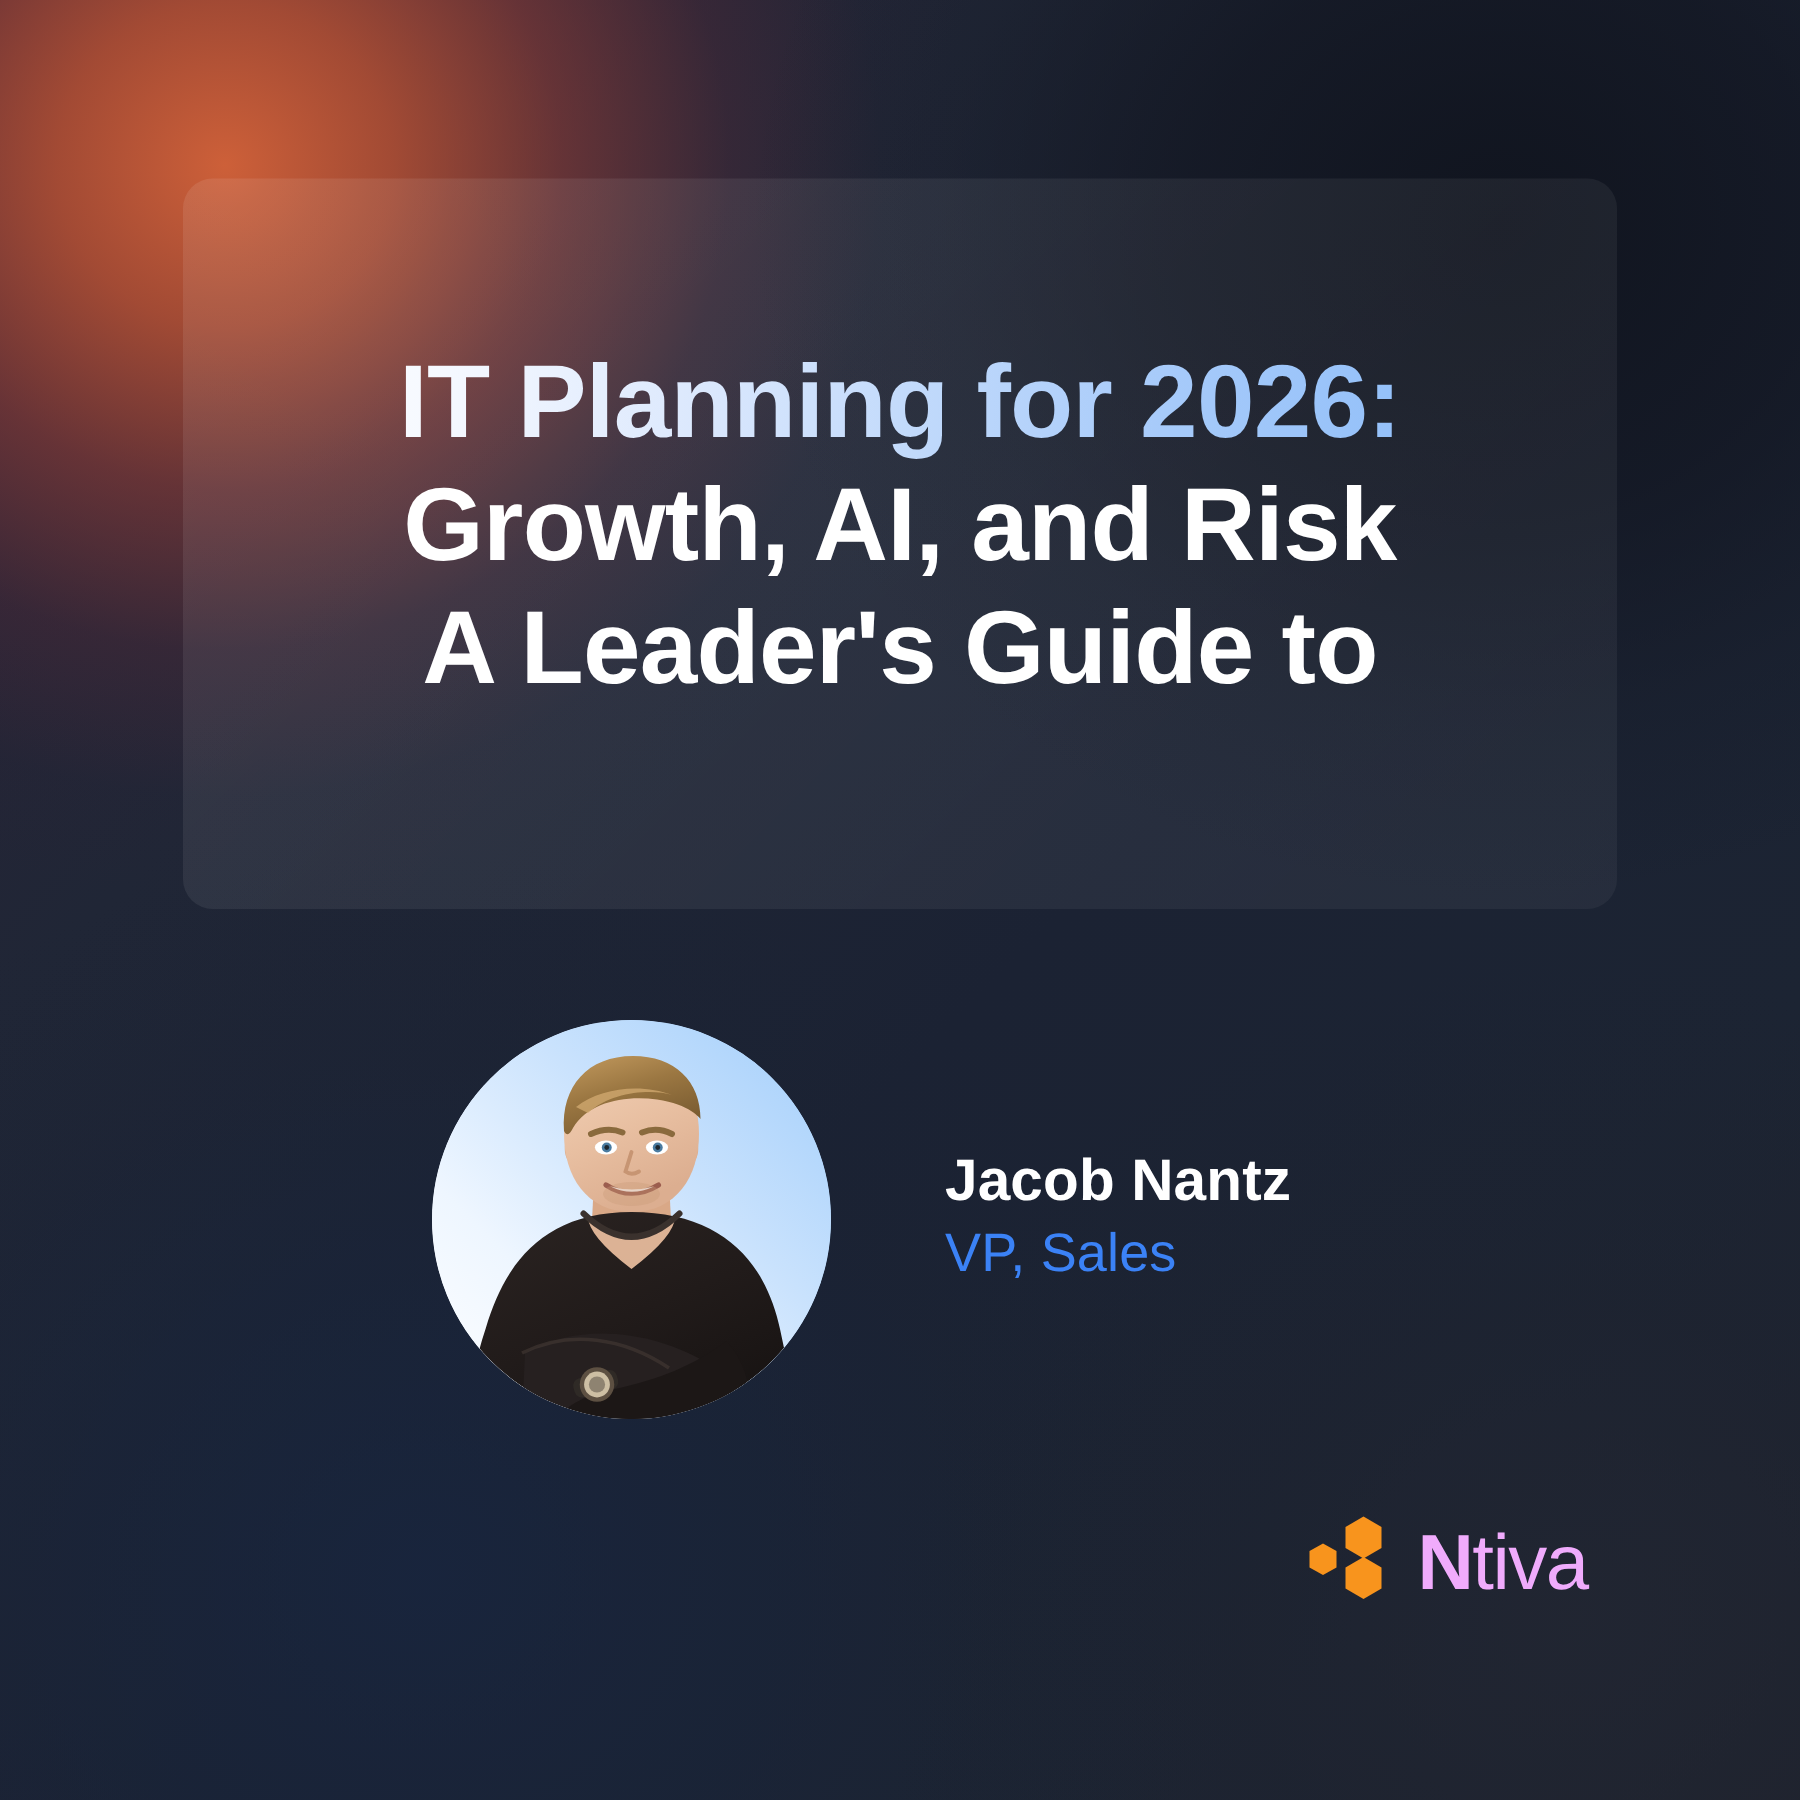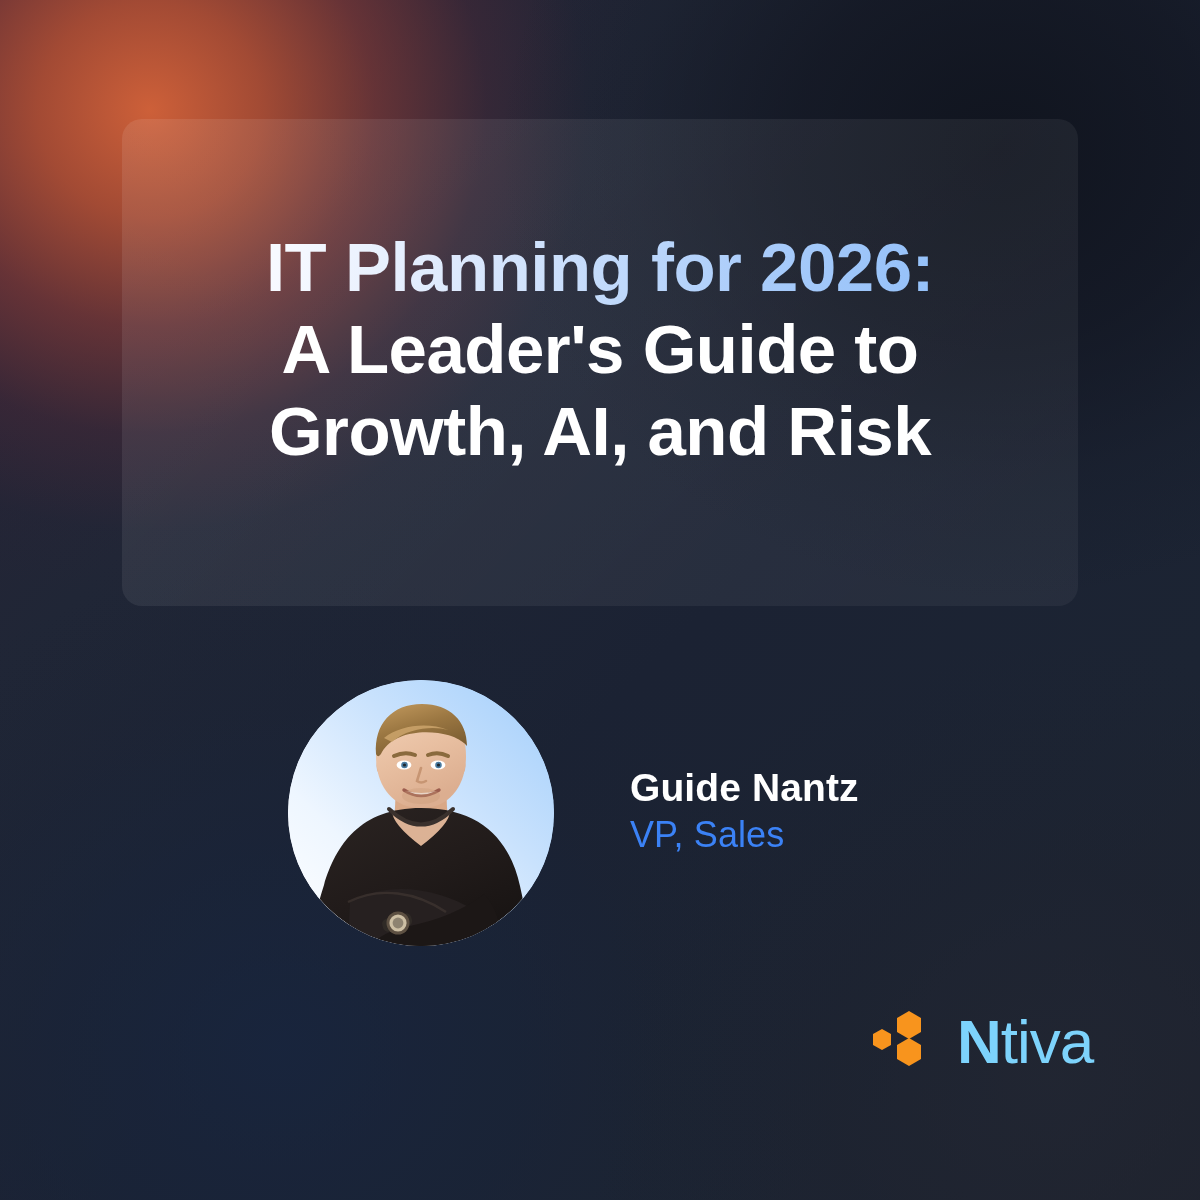--- a/index.html
+++ b/index.html
@@ -190,46 +190,46 @@
     position: absolute;
     left: 871px;
     top: 1008px;
     display: flex;
     align-items: center;
   }
 
   .logo-mark { width: 66px; height: 68px; flex: 0 0 auto; display:block; }
 
   .logo-word {
-    margin-left: 20px;
-    font-size: 62px;
+    margin-left: 8px;
+    font-size: 52px;
     line-height: 68px;
-    color: #7dd3fc;
+    color: #f0abfc;
     letter-spacing: -1px;
     white-space: nowrap;
   }
   .logo-word .n  { font-weight: 700; }
   .logo-word .rest { font-weight: 400; }
 </style>
 </head>
 <body>
 
 <div class="stage">
 
   <div class="bg-base"></div>
   <div class="bg-glow-warm"></div>
   <div class="bg-glow-navy-tr"></div>
   <div class="bg-glow-blue-bl"></div>
   <div class="bg-glow-br"></div>
 
   <div class="title-card">
     <div class="title-block">
       <div class="title-line grad">IT Planning for 2026:</div>
+      <div class="title-line">Growth, AI, and Risk</div>
       <div class="title-line">A Leader's Guide to</div>
-      <div class="title-line">Growth, AI, and Risk</div>
     </div>
   </div>
 
   <div class="speaker">
 
     <div class="avatar">
       <svg viewBox="0 0 266 266" xmlns="http://www.w3.org/2000/svg">
         <defs>
           <linearGradient id="avbg" x1="0" y1="1" x2="1" y2="0">
             <stop offset="0%" stop-color="#ffffff"></stop>
@@ -314,21 +314,21 @@
 
           <path d="M116 110 Q133 121 151 110" stroke="#9c5d4e" stroke-width="3.4" fill="none" stroke-linecap="round"></path>
           <path d="M119 111 Q133 118 148 111 Q133 115 119 111 Z" fill="#ffffff" opacity="0.9"></path>
 
           <ellipse cx="133" cy="116" rx="19" ry="8" fill="#c99a79" opacity="0.35"></ellipse>
         </g>
       </svg>
     </div>
 
     <div class="speaker-text">
-      <div class="speaker-name">Guide Nantz</div>
+      <div class="speaker-name">Jacob Nantz</div>
       <div class="speaker-role">VP, Sales</div>
     </div>
   </div>
 
   <div class="logo">
     <svg class="logo-mark" viewBox="0 0 66 68" xmlns="http://www.w3.org/2000/svg">
       <g fill="#F8941D">
         <polygon points="2,26 11,21 20,26 20,37 11,42 2,37"></polygon>
         <polygon points="26,10 38,3 50,10 50,24 38,31 26,24"></polygon>
         <polygon points="26,37 38,30 50,37 50,51 38,58 26,51"></polygon>

